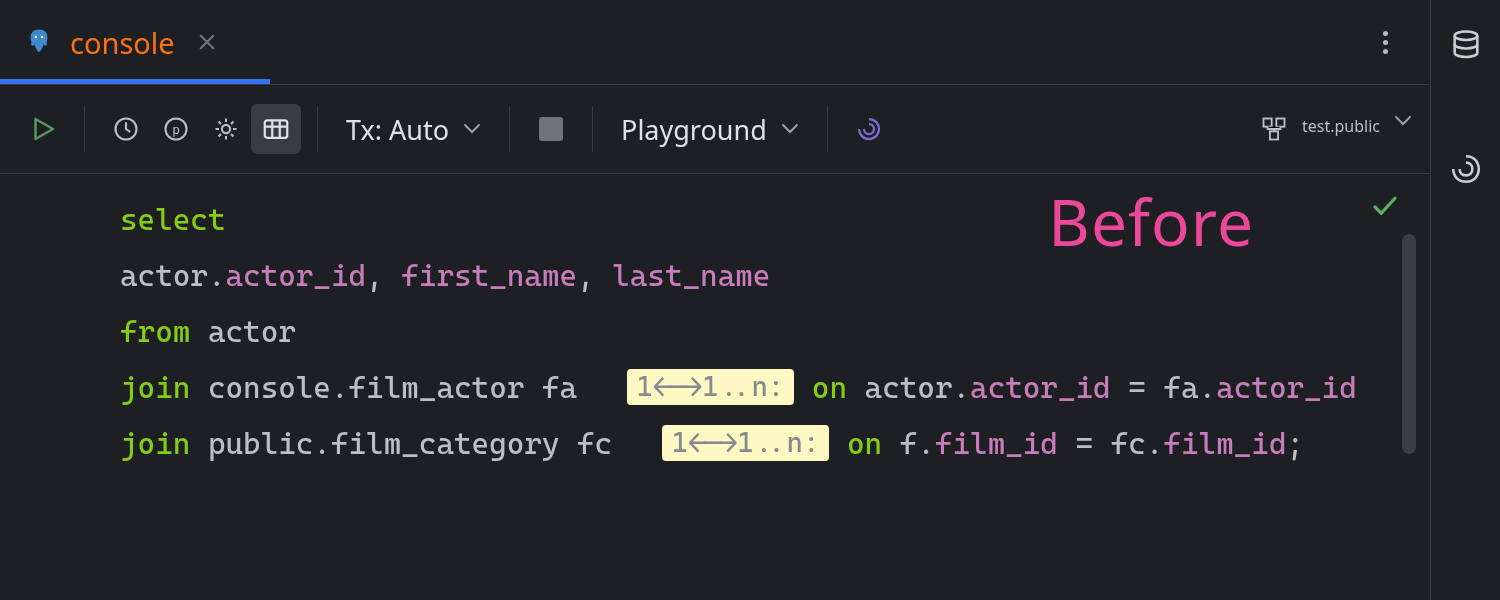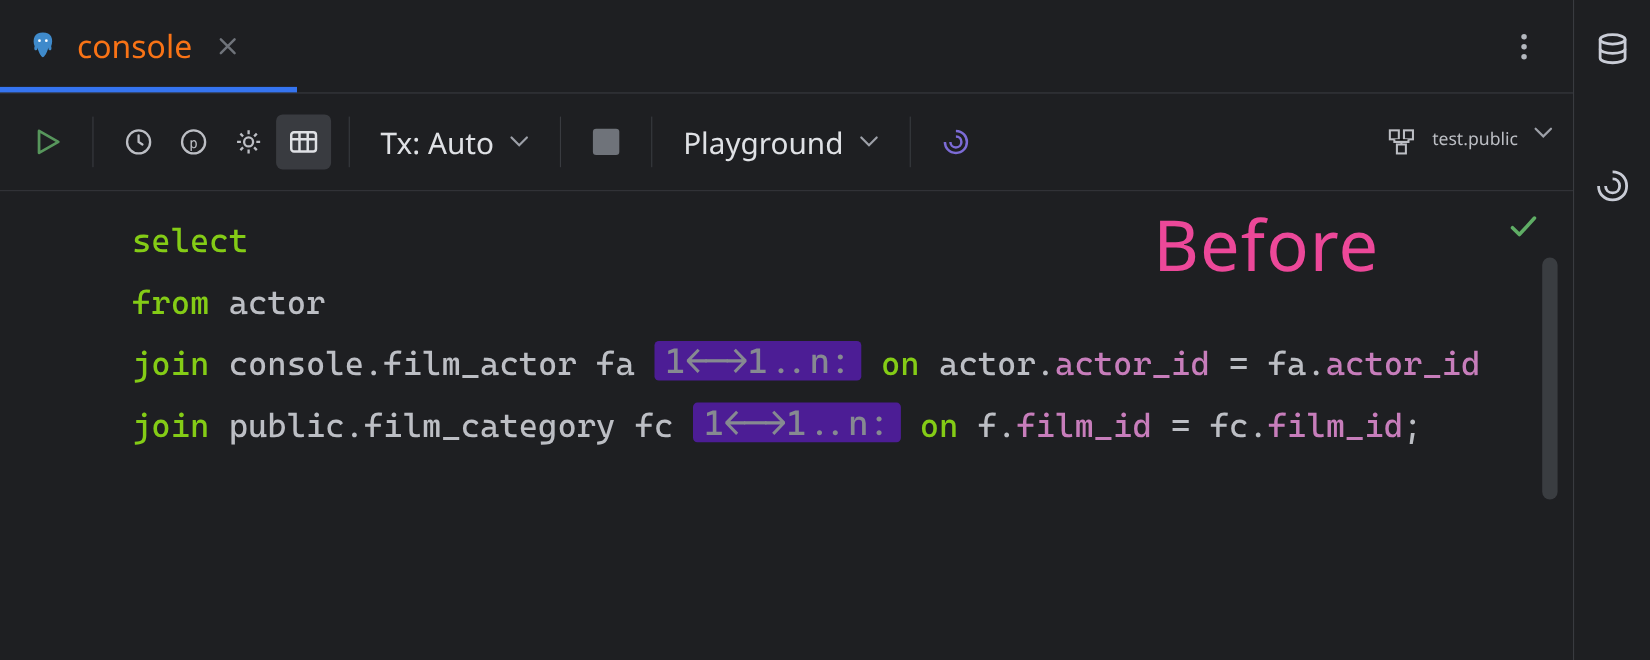--- a/index.html
+++ b/index.html
@@ -134,28 +134,29 @@
     font-size: 30px;
     line-height: 56px;
     padding: 18px 0 0 120px;
     white-space: nowrap;
     color:#bcbec4;
   }
   .kw { color:#84cc16; }
   .id { color:#c77dbb; }
   .punc { color:#bcbec4; }
   .hint {
-    background:#4c1d95;
+    background:#fef9c3;
     color:#868a91;
     padding: 0 10px;
     border-radius:4px;
-    font-size:32px;
+    font-size:28px;
     display:inline-block;
     line-height:36px;
     vertical-align: 2px;
+    margin-left: 32px;
   }
   .overlay-label {
     position:absolute;
     right: 176px;
     top: 4px;
     font-size: 64px;
     color:#ec4899;
     font-weight:400;
     letter-spacing: 1px;
   }
@@ -282,20 +283,21 @@
       <div class="overlay-label">Before</div>
       <div class="check">
         <svg viewBox="0 0 24 24" width="30" height="30">
             <path d="M4 12l5 5 11-12" fill="none" stroke="#5fad65" stroke-width="2.6" stroke-linecap="round" stroke-linejoin="round"></path>
           </svg>
       </div>
       <div class="mini-scroll"></div>
 
       <div class="editor">
         <div><span class="kw">select</span></div>
+        <div><span class="punc">actor</span><span class="punc">.</span><span class="id">actor_id</span><span class="punc">, </span><span class="id">first_name</span><span class="punc">, </span><span class="id">last_name</span></div>
         <div><span class="kw">from</span><span> </span><span class="punc">actor</span></div>
         <div><span class="kw">join</span><span> </span><span class="punc">console.film_actor fa </span><span class="hint">1&lt;-&gt;1..n:</span><span class="kw"> on </span><span class="punc">actor</span><span class="punc">.</span><span class="id">actor_id</span><span class="punc"> = </span><span class="punc">fa</span><span class="punc">.</span><span class="id">actor_id</span></div>
         <div><span class="kw">join</span><span> </span><span class="punc">public.film_category fc </span><span class="hint">1&lt;-&gt;1..n:</span><span class="kw"> on </span><span class="punc">f</span><span class="punc">.</span><span class="id">film_id</span><span class="punc"> = </span><span class="punc">fc</span><span class="punc">.</span><span class="id">film_id</span><span class="punc">;</span></div>
       </div>
     </div>
   </div>
 
   <div class="right-strip">
     <div class="r-btn">
       <svg viewBox="0 0 24 24" width="34" height="34">

